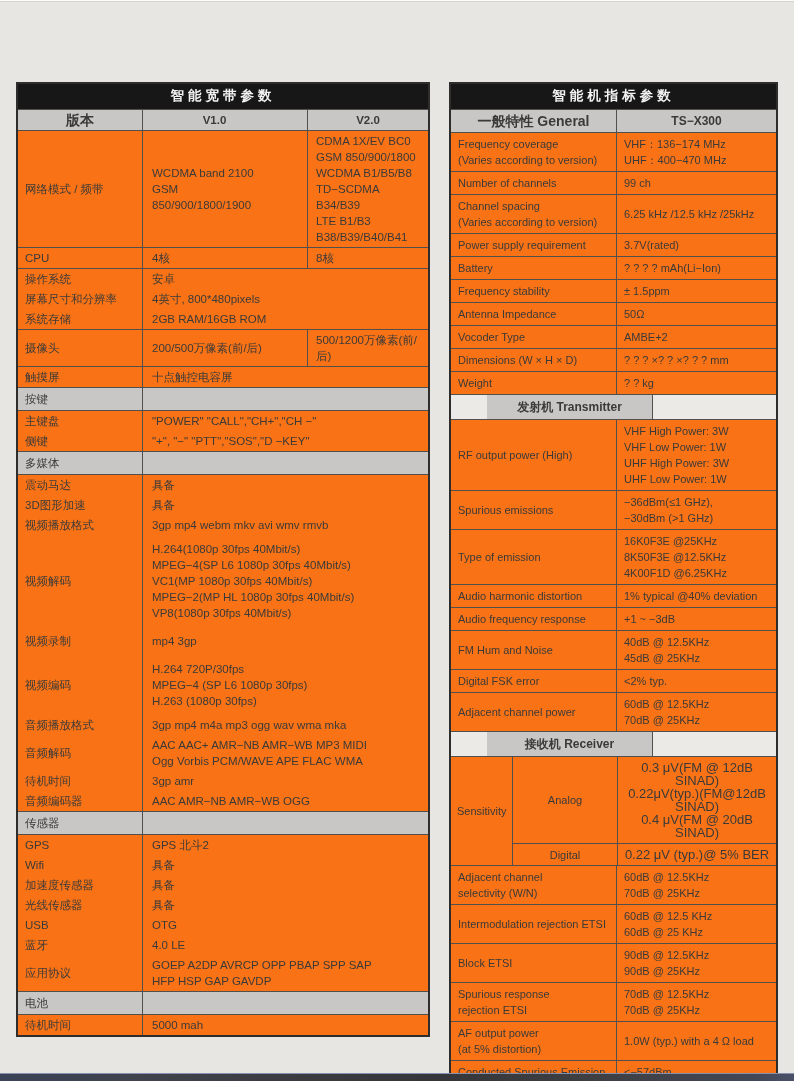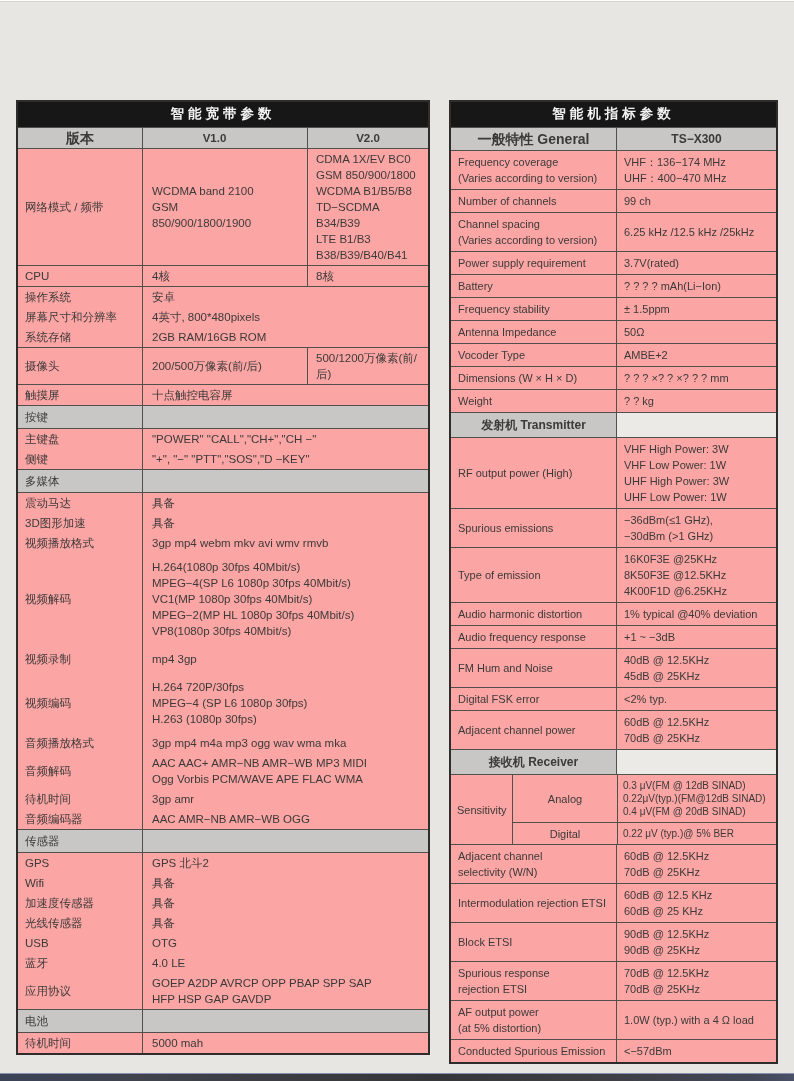--- a/index.html
+++ b/index.html
@@ -14,22 +14,22 @@
   .top-edge{
     position:absolute; top:0; left:0; right:0; height:2px;
     background:#fbfbfa; border-bottom:1px solid #d6d4d1;
   }
   .bottom-bar{
     position:absolute; left:0; right:0; bottom:0; height:8px;
     background:linear-gradient(to right,#3a4256 0%,#40434c 18%,#3a3b3f 40%,#35363a 55%,#3e3f43 75%,#424757 95%,#4a5168 100%);
     border-top:1px solid #8490ae;
   }
   .spec-table{
-    position:absolute; top:100px;
-    background:#fca5a5;
+    position:absolute; top:82px;
+    background:#f97316;
     border:2px solid #2e2d2b;
     font-size:11.5px; line-height:16px;
   }
   .lt{ left:16px; width:414px; }
   .rt{ left:449px; width:329px; font-size:11px; }
   .t-title{
     background:#171717; color:#f2f2f2;
     font-weight:bold; font-size:13.5px; letter-spacing:4px;
     text-align:center; padding:4px 0 5px;
   }
@@ -48,31 +48,31 @@
   .prow .c1{ width:124px; padding:2px 7px; display:flex; flex-direction:column; justify-content:center; }
   .prow .cv{ flex:1; padding:2px 9px; border-left:1px solid #52504d; display:flex; flex-direction:column; justify-content:center; white-space:pre-line; }
   .prow.sp .cv, .prow.sp .c1{ padding-top:6px; padding-bottom:6px; }
   .sect{ display:flex; background:#c9c7c5; border-top:1px solid #52504d; }
   .lt .sect .c1{ width:124px; padding:3px 7px; }
   .lt .sect .rest{ flex:1; border-left:1px solid #52504d; }
   
   .rt .ra{ width:165px; padding:3px 7px; }
   .rt .rb{ flex:1; padding:3px 7px; border-left:1px solid #52504d; }
   .rt .head > div{ font-weight:bold; font-size:12px; }
-  .rt .sect .ra{ background:#c9c7c5; font-weight:bold; font-size:12px; align-items:center; text-align:center; padding:4px 7px; }
+  .rt .sect .ra{ background:#c9c7c5; font-weight:bold; font-size:12px; align-items:center; text-align:center; padding:4px 7px;margin-left:36px; }
   .rt .sect .rb{ background:#eceae7; }
   .rt .sect{ background:#eceae7; }
   
   .sens{ display:flex; border-top:1px solid #52504d; align-items:stretch; }
   .sens-l{ width:61px; padding:3px 6px; display:flex; align-items:center; }
   .sens-r{ flex:1; display:flex; flex-direction:column; border-left:1px solid #52504d; }
   .sens-row{ display:flex; flex:1; align-items:stretch; }
   .sens-row + .sens-row{ border-top:1px solid #52504d; }
   .sens-mode{ width:104px; display:flex; align-items:center; justify-content:center; text-align:center; }
-  .sens-val{ flex:1; border-left:1px solid #52504d; padding:4px 5px; font-size:10px; line-height:13px; white-space:pre-line; display:flex; flex-direction:column; justify-content:center; }
+  .sens-val{ flex:1; border-left:1px solid #52504d; padding:4px 5px; font-size:13px; line-height:13px; white-space:pre-line; display:flex; flex-direction:column; justify-content:center;text-align:center; }
   .tall .c1{ justify-content:center; }
 </style>
 </head>
 <body>
 
 <div class="top-edge"></div>
 
 <div class="spec-table lt">
   <div class="t-title">智能宽带参数</div>
 

